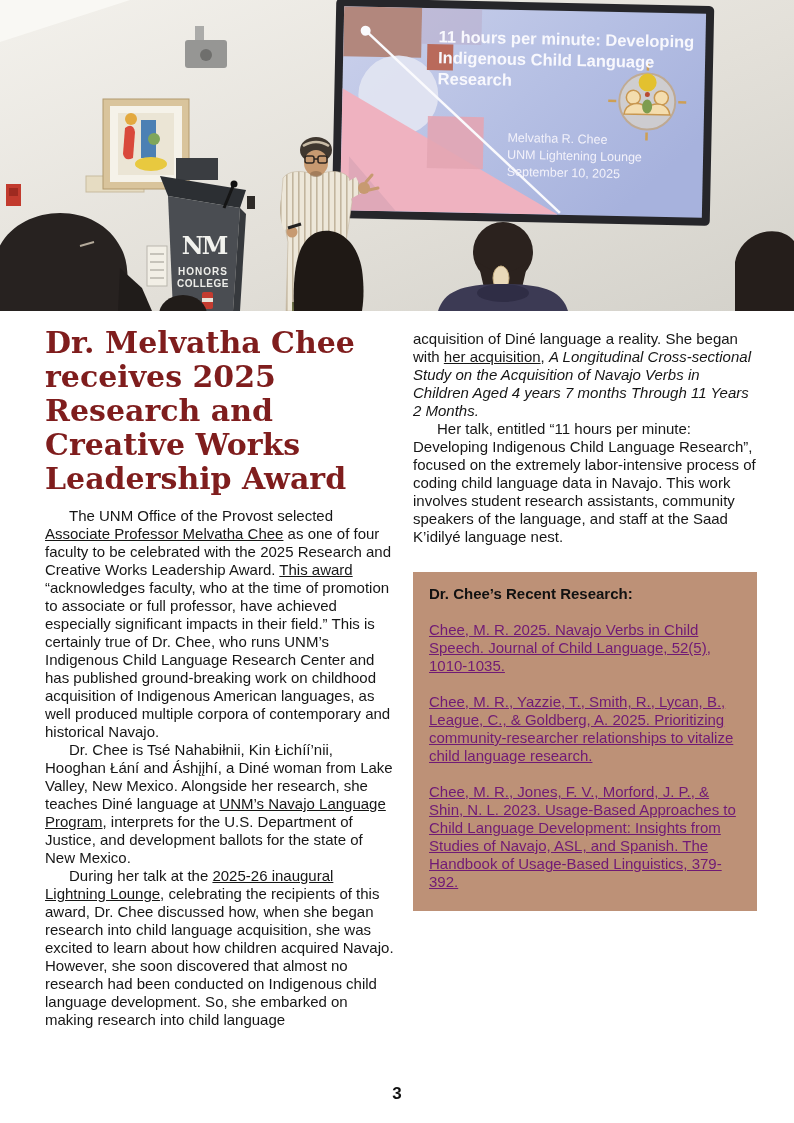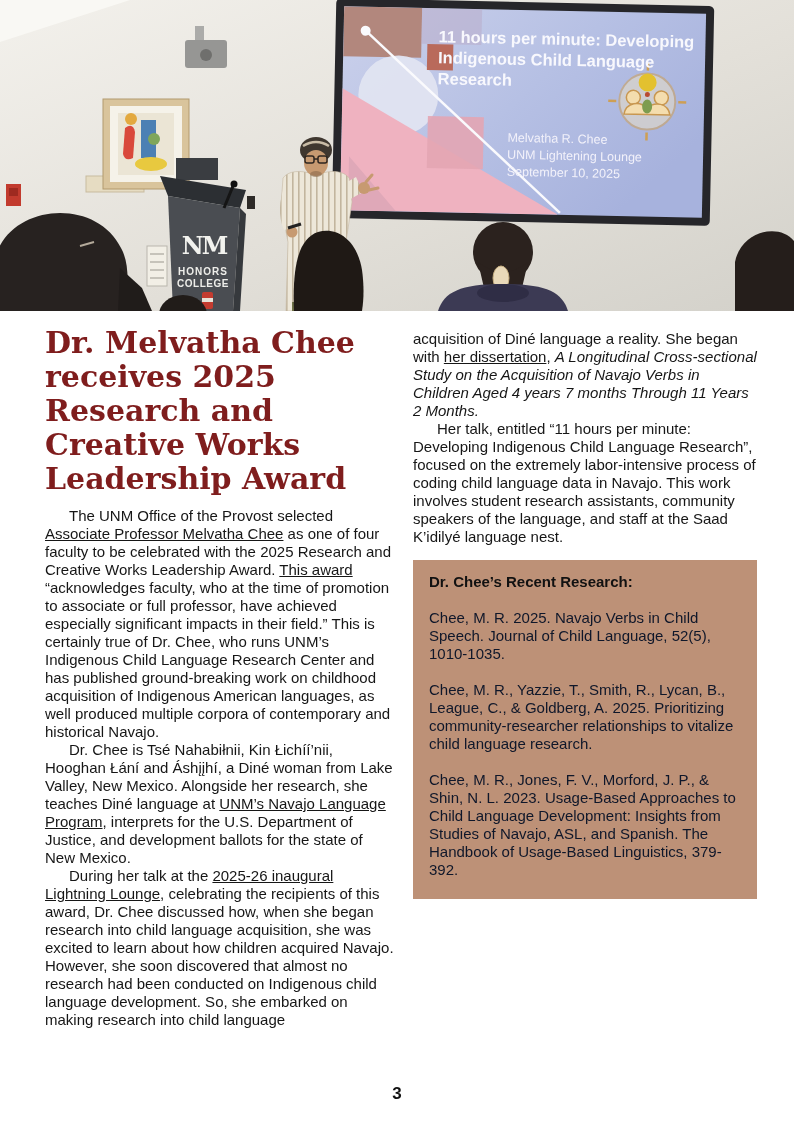--- a/index.html
+++ b/index.html
@@ -7,23 +7,23 @@
         font-family:"Liberation Sans",sans-serif;overflow:hidden;margin:0 auto;}
   .photo-wrap{position:absolute;top:0;left:0;width:794px;height:311px;overflow:hidden;}
   .col-left{position:absolute;left:45px;top:326px;width:350px;}
   .col-right{position:absolute;left:413px;top:330px;width:344px;}
   .headline{font-family:"DejaVu Serif","Liberation Serif",serif;font-weight:bold;
             font-size:30px;line-height:34px;color:#7f1d1d;margin:0 0 11px 0;white-space:pre-line;}
   p.body{font-size:15px;line-height:18px;color:#161616;margin:0;text-align:left;}
   .ind{text-indent:24px;}
   .lnk{text-decoration:underline;}
   .it{font-style:italic;}
-  .rbox{margin-top:14px;background:#BD9177;padding:13px 16px 20px 16px;box-sizing:border-box;width:344px;}
+  .rbox{margin-top:26px;background:#BD9177;padding:13px 16px 20px 16px;box-sizing:border-box;width:344px;}
   .rbox-title{font-weight:bold;font-size:15px;line-height:18px;color:#111;margin:0;}
-  .cite{font-size:15px;line-height:18px;margin:18px 0 0 0;color:#0f172a;cursor:pointer;}
+  .cite{font-size:15px;line-height:18px;margin:18px 0 0 0;text-decoration:underline;color:#701a75;cursor:pointer;}
   .pagenum{position:absolute;top:1084px;left:0;width:794px;text-align:center;
            font-weight:bold;font-size:17px;color:#111;}
 </style>
 </head>
 <body>
 
 <div class="page">
 
   <div class="photo-wrap">
     <svg width="794" height="311" viewBox="0 0 794 311">
@@ -186,21 +186,21 @@
 receives 2025
 Research and
 Creative Works
 Leadership Award</h1>
     <p class="body ind"><span>The UNM Office of the Provost selected </span><span class="lnk">Associate Professor Melvatha Chee</span><span> as one of four faculty to be celebrated with the 2025 Research and Creative Works Leadership Award. </span><span class="lnk">This award</span><span> “acknowledges faculty, who at the time of promotion to associate or full professor, have achieved especially significant impacts in their field.” This is certainly true of Dr. Chee, who runs UNM’s Indigenous Child Language Research Center and has published ground-breaking work on childhood acquisition of Indigenous American languages, as well produced multiple corpora of contemporary and historical Navajo.</span></p>
     <p class="body ind"><span>Dr. Chee is Tsé Nahabiłnii, Kin Łichíí’nii, Hooghan Łání and Áshįįhí, a Diné woman from Lake Valley, New Mexico. Alongside her research, she teaches Diné language at </span><span class="lnk">UNM’s Navajo Language Program</span><span>, interprets for the U.S. Department of Justice, and development ballots for the state of New Mexico.</span></p>
     <p class="body ind"><span>During her talk at the </span><span class="lnk">2025-26 inaugural Lightning Lounge</span><span>, celebrating the recipients of this award, Dr. Chee discussed how, when she began research into child language acquisition, she was excited to learn about how children acquired Navajo. However, she soon discovered that almost no research had been conducted on Indigenous child language development. So, she embarked on making research into child language</span></p>
   </div>
 
   <div class="col-right">
-    <p class="body"><span>acquisition of Diné language a reality. She began with </span><span class="lnk">her dissertation</span><span>, </span><span class="it">A Longitudinal Cross-sectional Study on the Acquisition of Navajo Verbs in Children Aged 4 years 7 months Through 11 Years 2 Months.</span></p>
+    <p class="body"><span>acquisition of Diné language a reality. She began with </span><span class="lnk">her acquisition</span><span>, </span><span class="it">A Longitudinal Cross-sectional Study on the Acquisition of Navajo Verbs in Children Aged 4 years 7 months Through 11 Years 2 Months.</span></p>
     <p class="body ind"><span>Her talk, entitled “11 hours per minute: Developing Indigenous Child Language Research”, focused on the extremely labor-intensive process of coding child language data in Navajo. This work involves student research assistants, community speakers of the language, and staff at the Saad K’idilyé language nest.</span></p>
 
     <div class="rbox">
       <p class="rbox-title">Dr. Chee’s Recent Research:</p>
       <p class="cite">Chee, M. R. 2025. Navajo Verbs in Child Speech. Journal of Child Language, 52(5), 1010-1035.</p>
       <p class="cite">Chee, M. R., Yazzie, T., Smith, R., Lycan, B., League, C., &amp; Goldberg, A. 2025. Prioritizing community-researcher relationships to vitalize child language research.</p>
       <p class="cite">Chee, M. R., Jones, F. V., Morford, J. P., &amp; Shin, N. L. 2023. Usage-Based Approaches to Child Language Development: Insights from Studies of Navajo, ASL, and Spanish. The Handbook of Usage-Based Linguistics, 379-392.</p>
     </div>
   </div>
 

